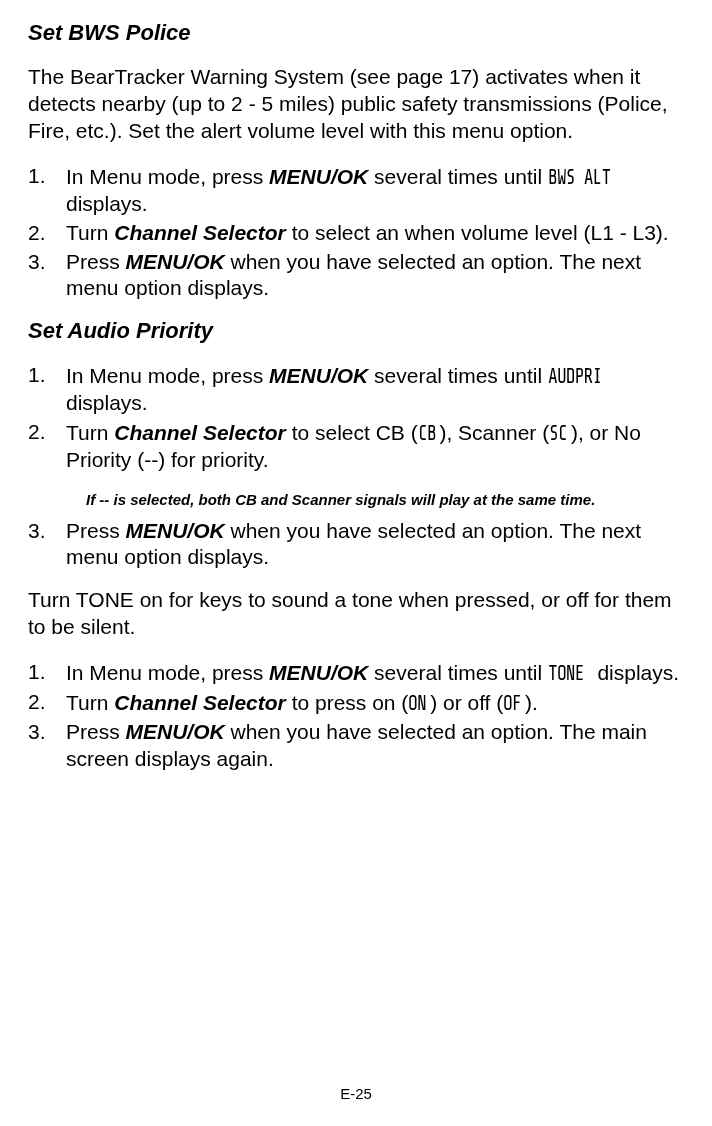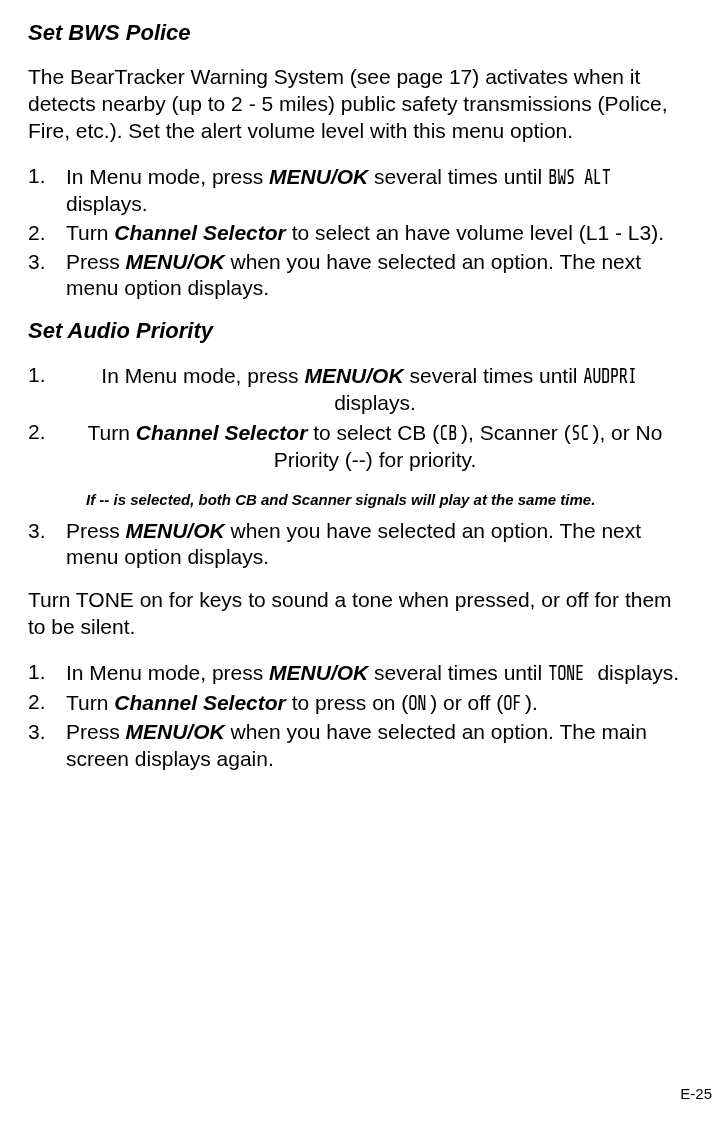--- a/index.html
+++ b/index.html
@@ -68,47 +68,47 @@
     line-height: 1.28;
     padding-left: 58px;
     padding-right: 10px;
     margin: 6px 0 8px 0;
   }
   .page-num {
     position: absolute;
     bottom: 24px;
     left: 0;
     width: 712px;
-    text-align: right;
+    text-align: center;
     font-size: 15px;
   }
 </style>
 </head>
 <body>
 
 <div class="page">
 
   <div class="section-title">Set BWS Police</div>
   <p class="body-text">The BearTracker Warning System (see page 17) activates when it detects nearby (up to 2 - 5 miles) public safety transmissions (Police, Fire, etc.). Set the alert volume level with this menu option.</p>
 
   <ol class="steps">
     <li>
       <span>In Menu mode, press </span><span class="bold-italic">MENU/OK</span><span> several times until </span><span class="lcd">BWS ALT</span><span> displays.</span>
     </li>
     <li>
-      <span>Turn </span><span class="bold-italic">Channel Selector</span><span> to select an have volume level (L1 - L3).</span>
+      <span>Turn </span><span class="bold-italic">Channel Selector</span><span> to select an when volume level (L1 - L3).</span>
     </li>
     <li>
       <span>Press </span><span class="bold-italic">MENU/OK</span><span> when you have selected an option. The next menu option displays.</span>
     </li>
   </ol>
 
   <div class="section-title">Set Audio Priority</div>
 
-  <ol class="steps" style="margin-bottom:16px;text-align:center;">
+  <ol class="steps" style="margin-bottom:16px;">
     <li>
       <span>In Menu mode, press </span><span class="bold-italic">MENU/OK</span><span> several times until </span><span class="lcd">AUDPRI</span><span> displays.</span>
     </li>
     <li>
       <span>Turn </span><span class="bold-italic">Channel Selector</span><span> to select CB (</span><span class="lcd">CB</span><span>), Scanner (</span><span class="lcd">SC</span><span>), or No Priority (--) for priority.</span>
     </li>
   </ol>
 
   <p class="note">If -- is selected, both CB and Scanner signals will play at the same time.</p>
 

